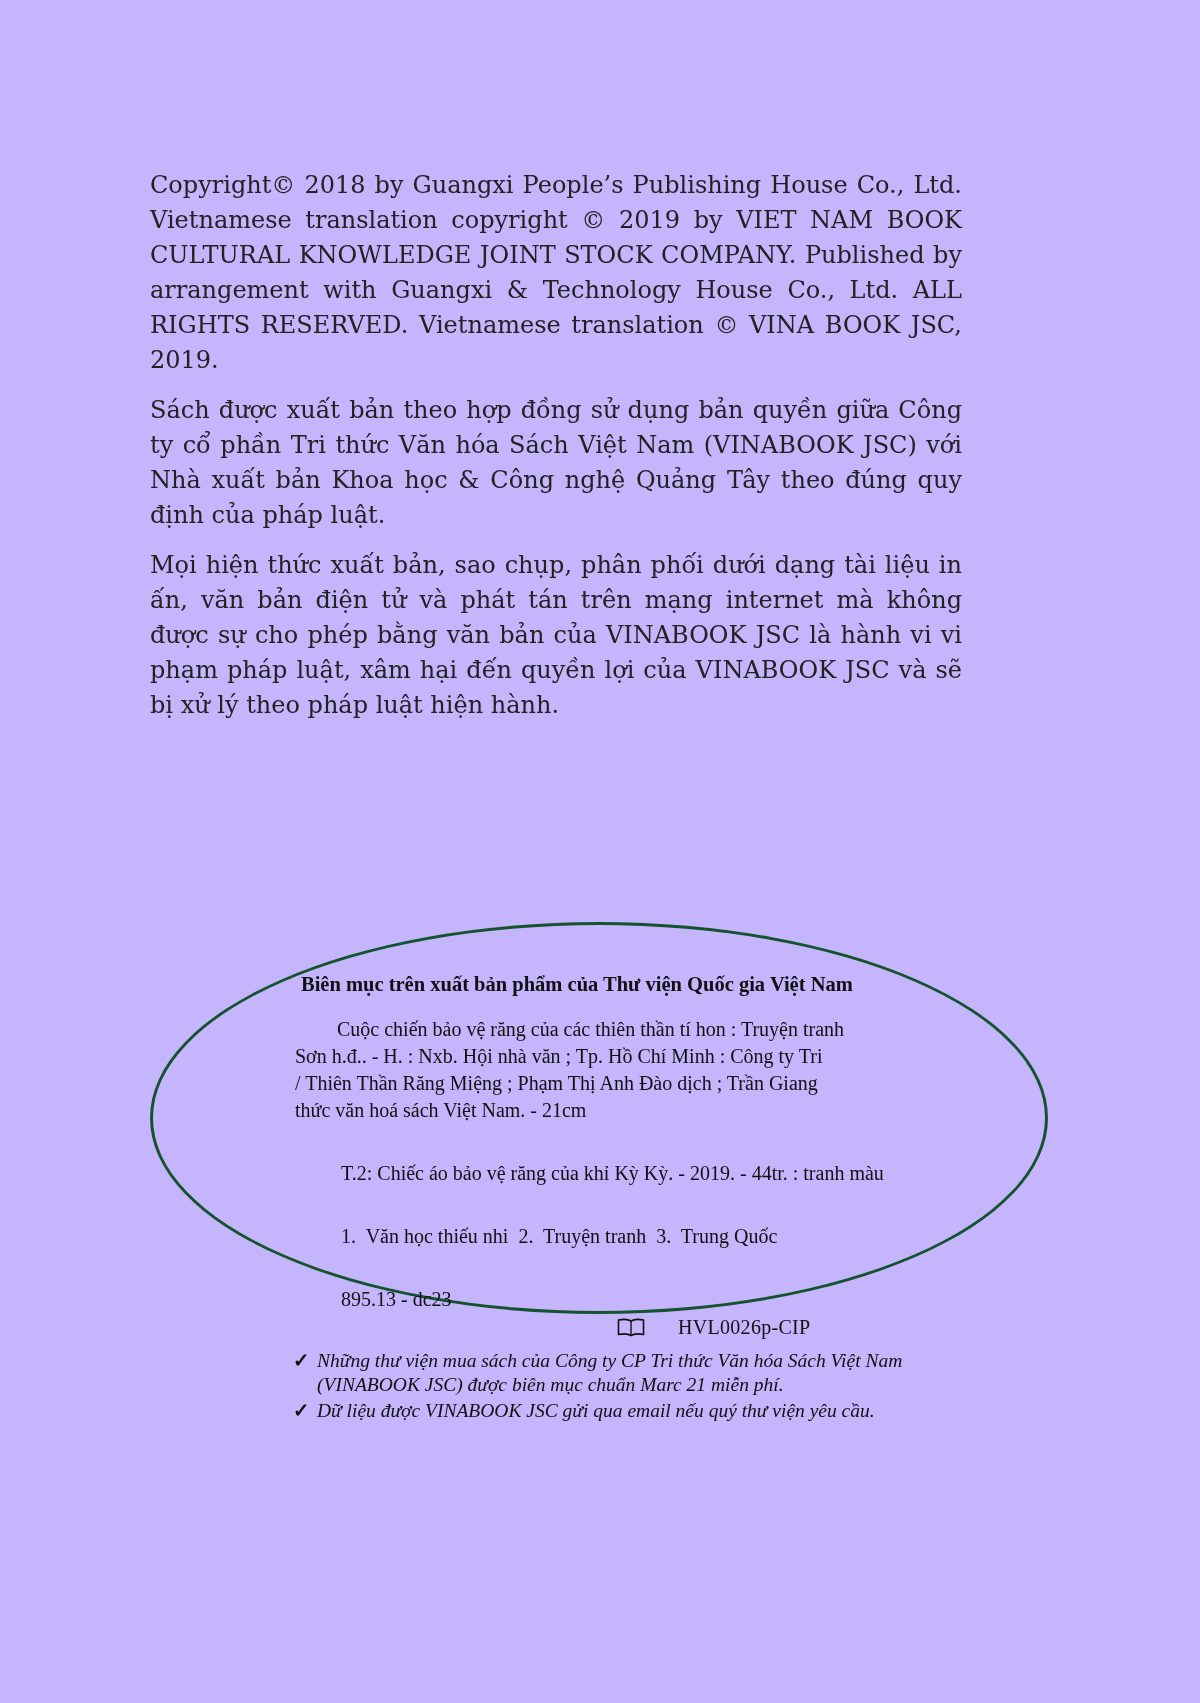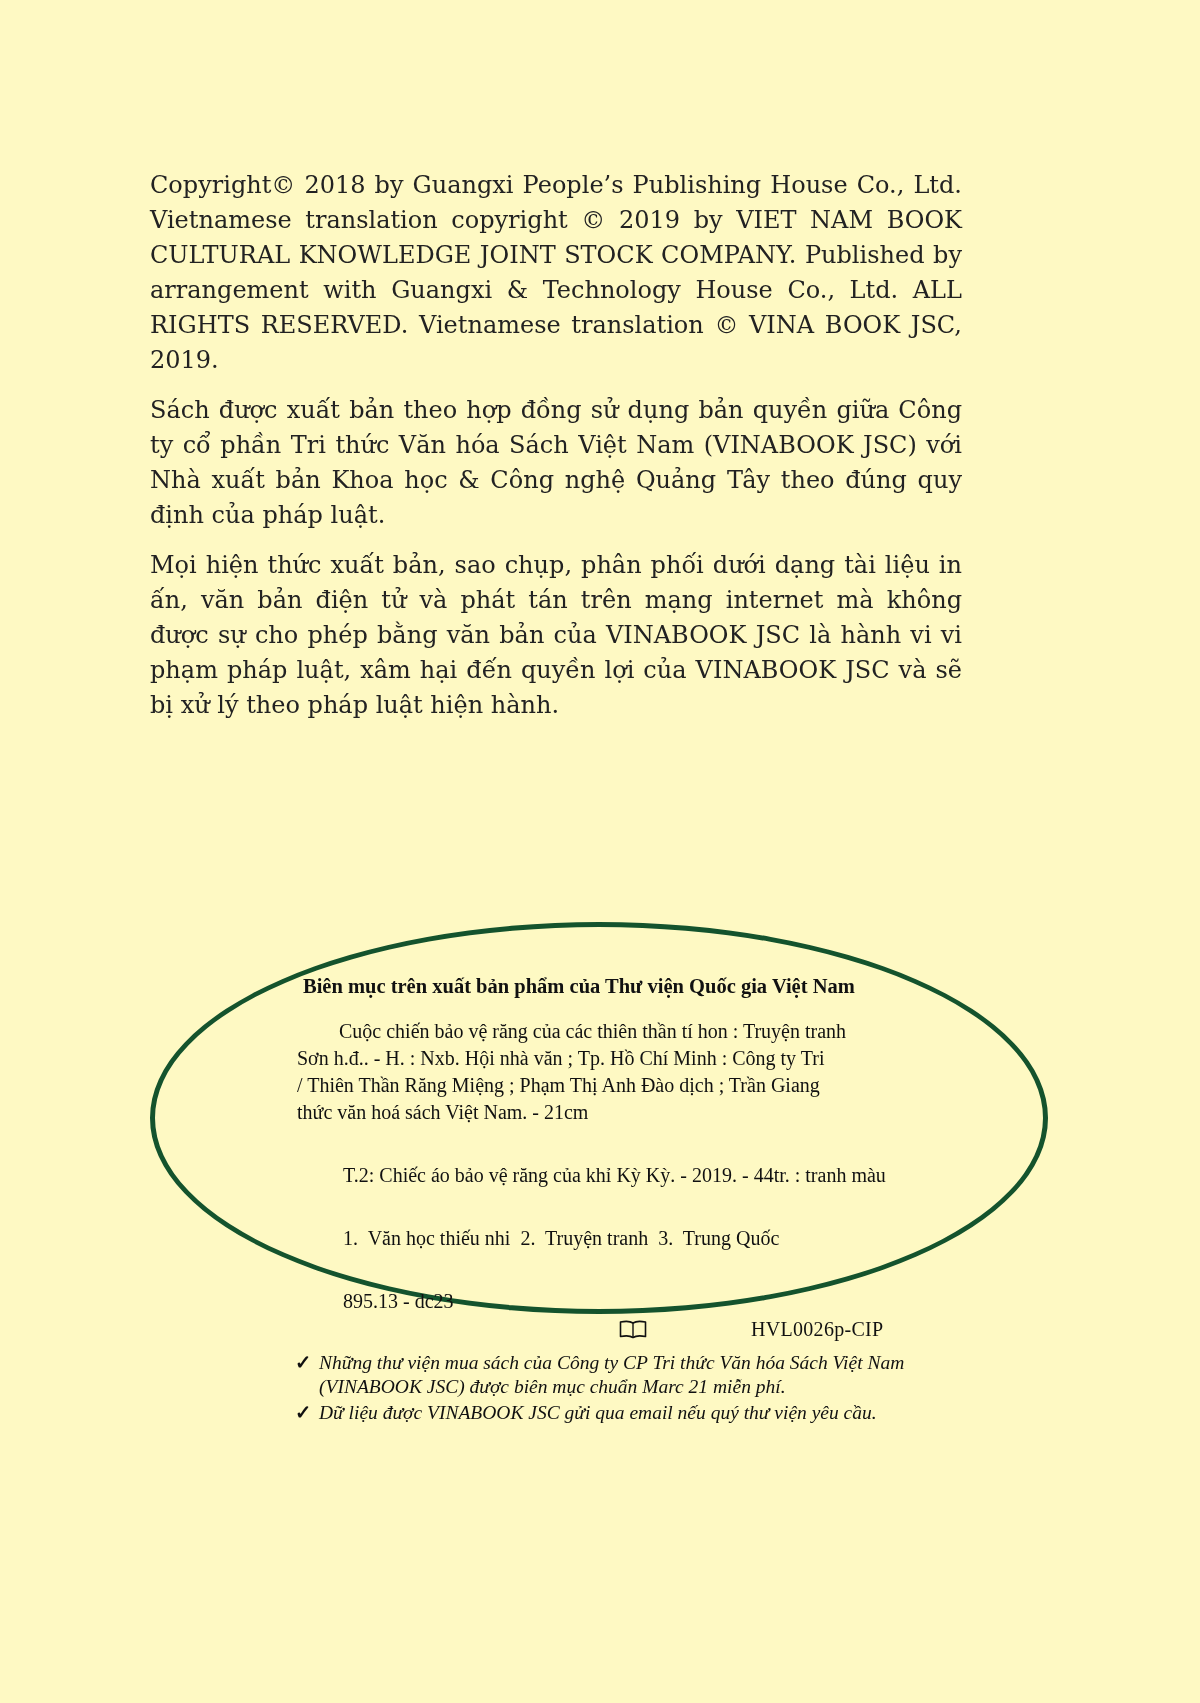--- a/index.html
+++ b/index.html
@@ -1,20 +1,20 @@
 <!DOCTYPE html>
 <html><head>
 <meta charset="utf-8">
 <style>
   html, body { margin: 0; padding: 0; background: #ffffff; }
   .page {
     position: relative;
     width: 1200px;
     height: 1703px;
-    background: #fef9c3;
+    background: #c4b5fd;
     overflow: hidden;
     color: #1e1e1e;
   }
 
   
   .copy-block {
     position: absolute;
     left: 150px;
     top: 168px;
     width: 812px;
@@ -26,21 +26,21 @@
   }
   .copy-block p { margin: 0 0 15px 0; }
 
   
   .cip-ellipse {
     position: absolute;
     left: 150px;
     top: 922px;
     width: 898px;
     height: 392px;
-    border: 5px solid #14532d;
+    border: 3px solid #14532d;
     border-radius: 50%;
     box-sizing: border-box;
   }
   .cip-content {
     position: absolute;
     left: 146px;
     top: 48px;
     width: 680px;
     font-family: "Liberation Serif", serif;
     font-size: 20px;
@@ -61,21 +61,21 @@
   .cip-entry .line.sub   { padding-left: 46px; margin-top: 36px; }
 
   .cip-code-row {
     display: flex;
     align-items: center;
     margin: 2px 0 0 318px;
     height: 24px;
   }
   .book-icon { display: inline-flex; align-items: center; }
   .cip-code {
-    margin-left: 104px;
+    margin-left: 33px;
     font-size: 20px;
     letter-spacing: 0.3px;
   }
 
   .cip-notes {
     margin: 10px 0 0 -6px;
     width: 655px;
     font-style: italic;
     font-size: 19.5px;
     line-height: 24px;

